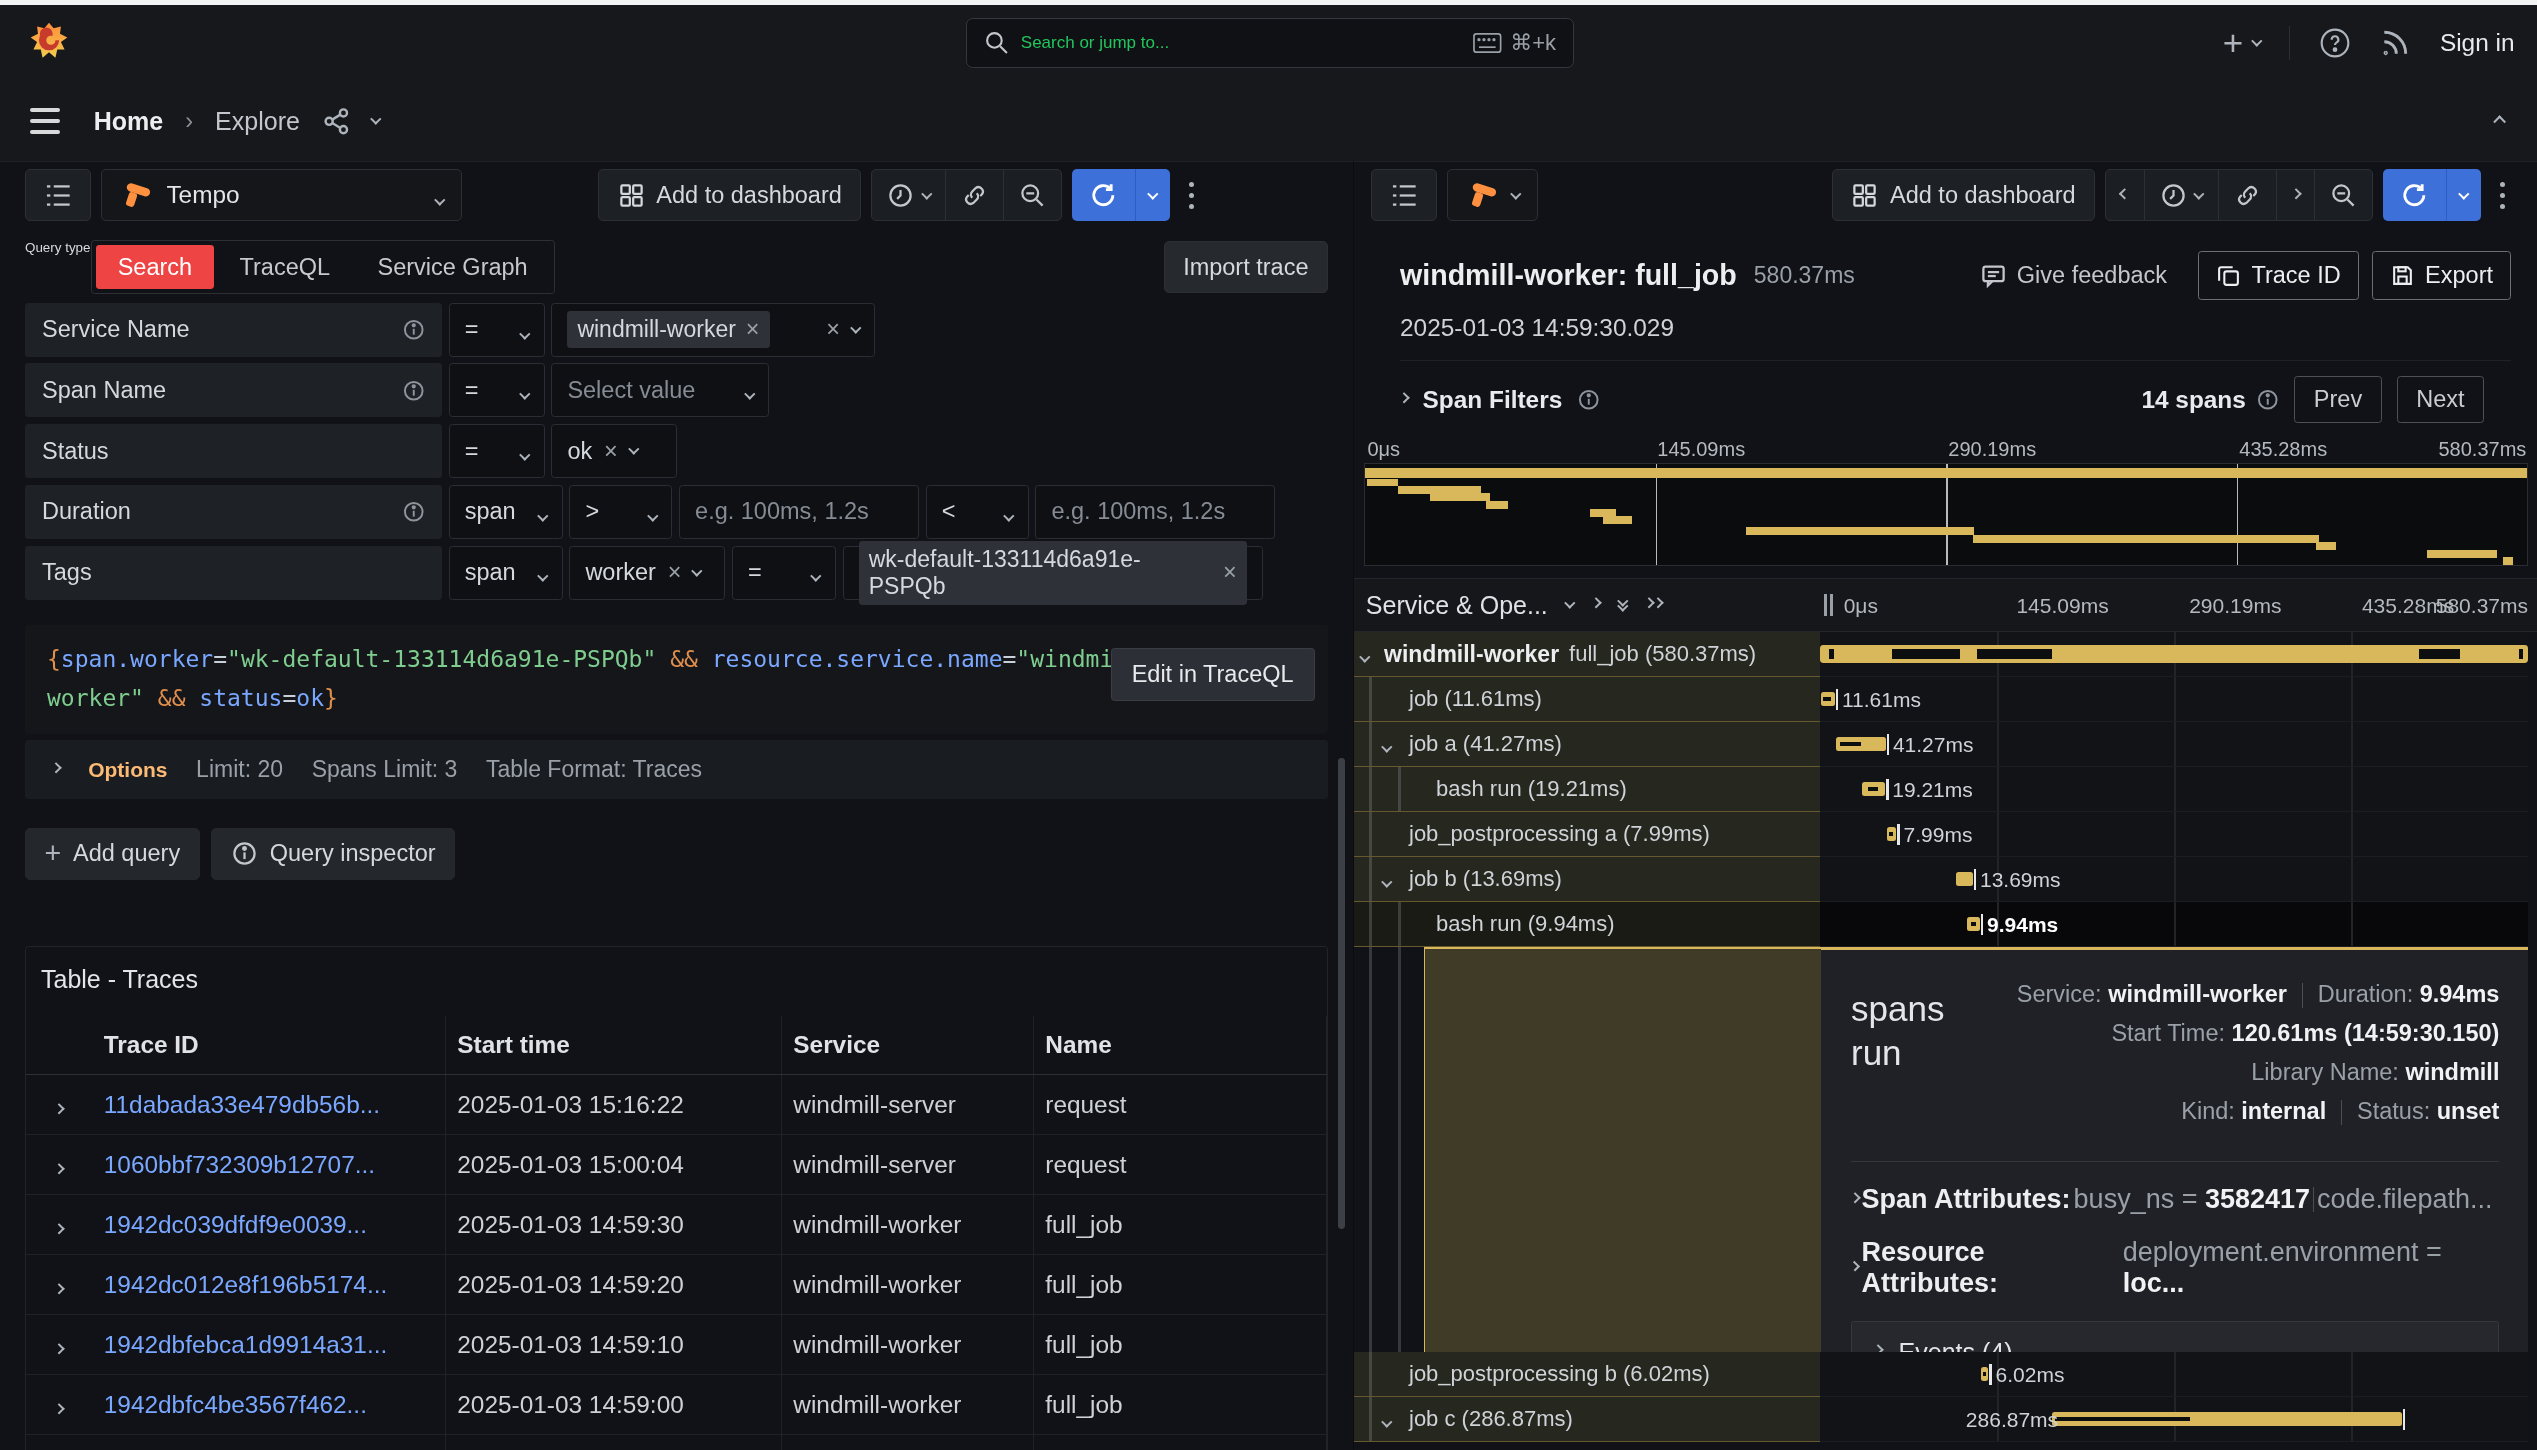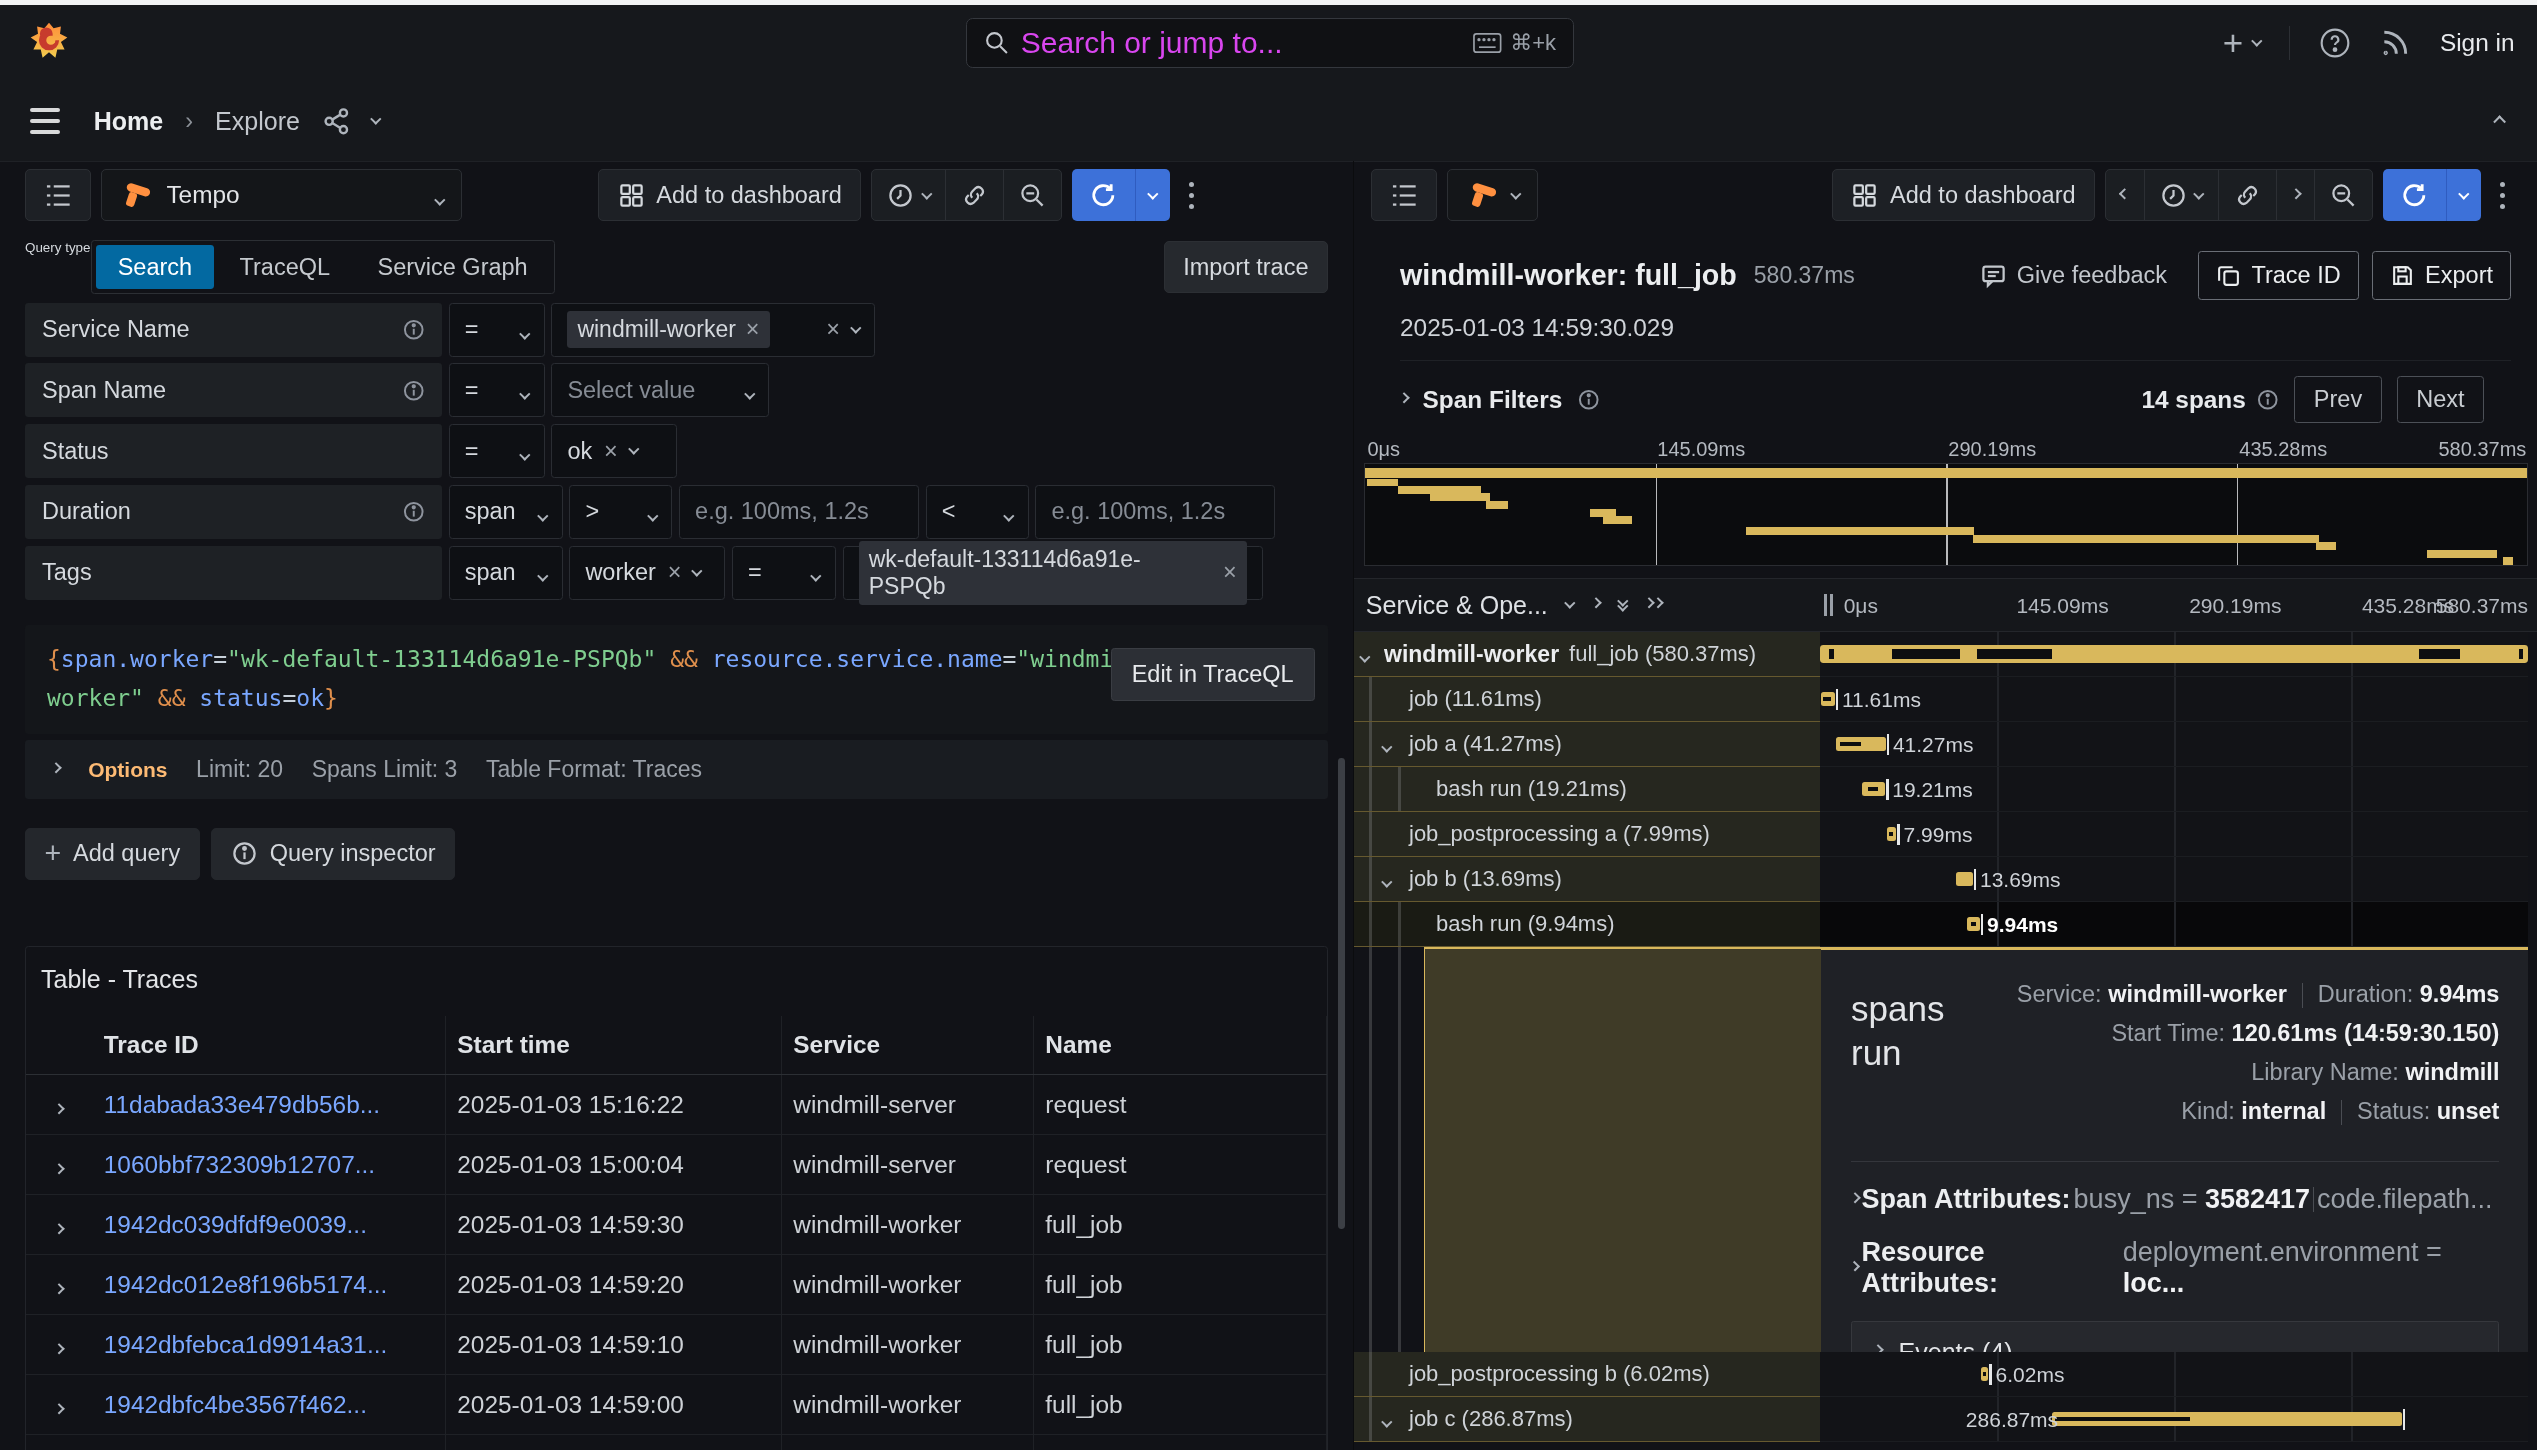--- a/index.html
+++ b/index.html
@@ -5,21 +5,21 @@
   html,body{margin:0;padding:0;background:#0b0c0e;}
   *{box-sizing:border-box;}
   .app{position:relative;width:2538px;height:1450px;background:#111217;
        font-family:"Liberation Sans",sans-serif;color:#d5d9de;overflow:hidden;}
   .win-strip{height:5px;background:#f2f3f4;}
   
   .topnav{height:76px;background:#16181c;display:flex;align-items:center;padding:0 25px;position:relative;}
   .logo{width:44px;height:44px;margin-left:1.7px;}
   .searchbox{position:absolute;left:966px;top:12.6px;width:608px;height:50px;border:0.8px solid #34373d;
              border-radius:6.7px;background:#101114;display:flex;align-items:center;padding:0 17px;gap:11.8px;}
-  .searchbox .ph{color:#d946ef;font-size:30px;flex:1;}
+  .searchbox .ph{color:#22c55e;font-size:17px;flex:1;}
   .searchbox .kbd{color:#9aa0a8;font-size:22px;display:flex;align-items:center;gap:8.4px;}
   .nav-right{position:absolute;right:23.5px;top:0;height:76px;display:flex;align-items:center;gap:28.6px;}
   .vdiv{width:0.8px;height:34px;background:#2c2f34;}
   .signin{color:#e8eaed;font-size:24.4px;}
   
   .crumbrow{height:81px;background:#16181c;border-bottom:0.8px solid #1f2126;display:flex;align-items:center;
             padding:0 30px;gap:22px;position:relative;}
   .burger{display:flex;flex-direction:column;gap:6.7px;cursor:pointer;}
   .burger i{display:block;width:30px;height:4.2px;background:#d8d9da;border-radius:2.5px;}
   .crumb{font-size:25px;}
@@ -60,21 +60,21 @@
   .qrow .flabel{width:417px;background:#1e2125;border-radius:3.4px;display:flex;align-items:center;
                 padding:0 17px;font-size:23.5px;color:#d5d9de;margin-right:6.7px;}
   .flabel .spacer{flex:1;}
   .fbox{background:#0e1014;border:0.8px solid #2a2d33;border-radius:3.4px;display:flex;align-items:center;
         gap:11.8px;padding:0 15px;font-size:23.5px;margin-right:6.7px;color:#d5d9de;}
   .fbox .ph{color:#868c95;}
   .chip{background:#2e3138;border-radius:3.4px;padding:5px 10px;display:flex;align-items:center;gap:10px;font-size:23px;}
   .xmark{color:#9aa0a8;font-size:23.5px;}
   .tabs{display:flex;align-items:center;border:0.8px solid #2c2f34;border-radius:3.4px;height:54px;padding:4.2px;gap:3.4px;background:#111217;}
   .tab{padding:0 22px;height:44px;display:flex;align-items:center;font-size:23.5px;color:#c5c9ce;border-radius:3.4px;}
-  .tab.active{background:#0369a1;color:#ffffff;}
+  .tab.active{background:#ef4444;color:#ffffff;}
   .import-btn{margin-left:auto;}
   .qtype-row{display:flex;align-items:center;margin-bottom:8.4px;}
   .qtype-row .flabel{height:54px;}
   
   .tql{margin-top:25px;background:#14161a;border-radius:3.4px;padding:15px 22px;position:relative;
        font-family:"DejaVu Sans Mono",monospace;font-size:23px;line-height:39px;min-height:109px;}
   .tk-o{color:#e08f4c;} .tk-b{color:#7aa7ff;} .tk-g{color:#7fce8f;} .tk-p{color:#c7d0d9;}
   .edit-tql{position:absolute;right:13.4px;top:23.5px;background:#2c2f35;border:0.8px solid #3a3d43;border-radius:3.4px;
             padding:11.8px 20px;font-family:"Liberation Sans",sans-serif;font-size:23.5px;color:#e8eaed;}
   .opts{margin-top:6.7px;background:#191c21;border-radius:3.4px;height:59px;display:flex;align-items:center;

